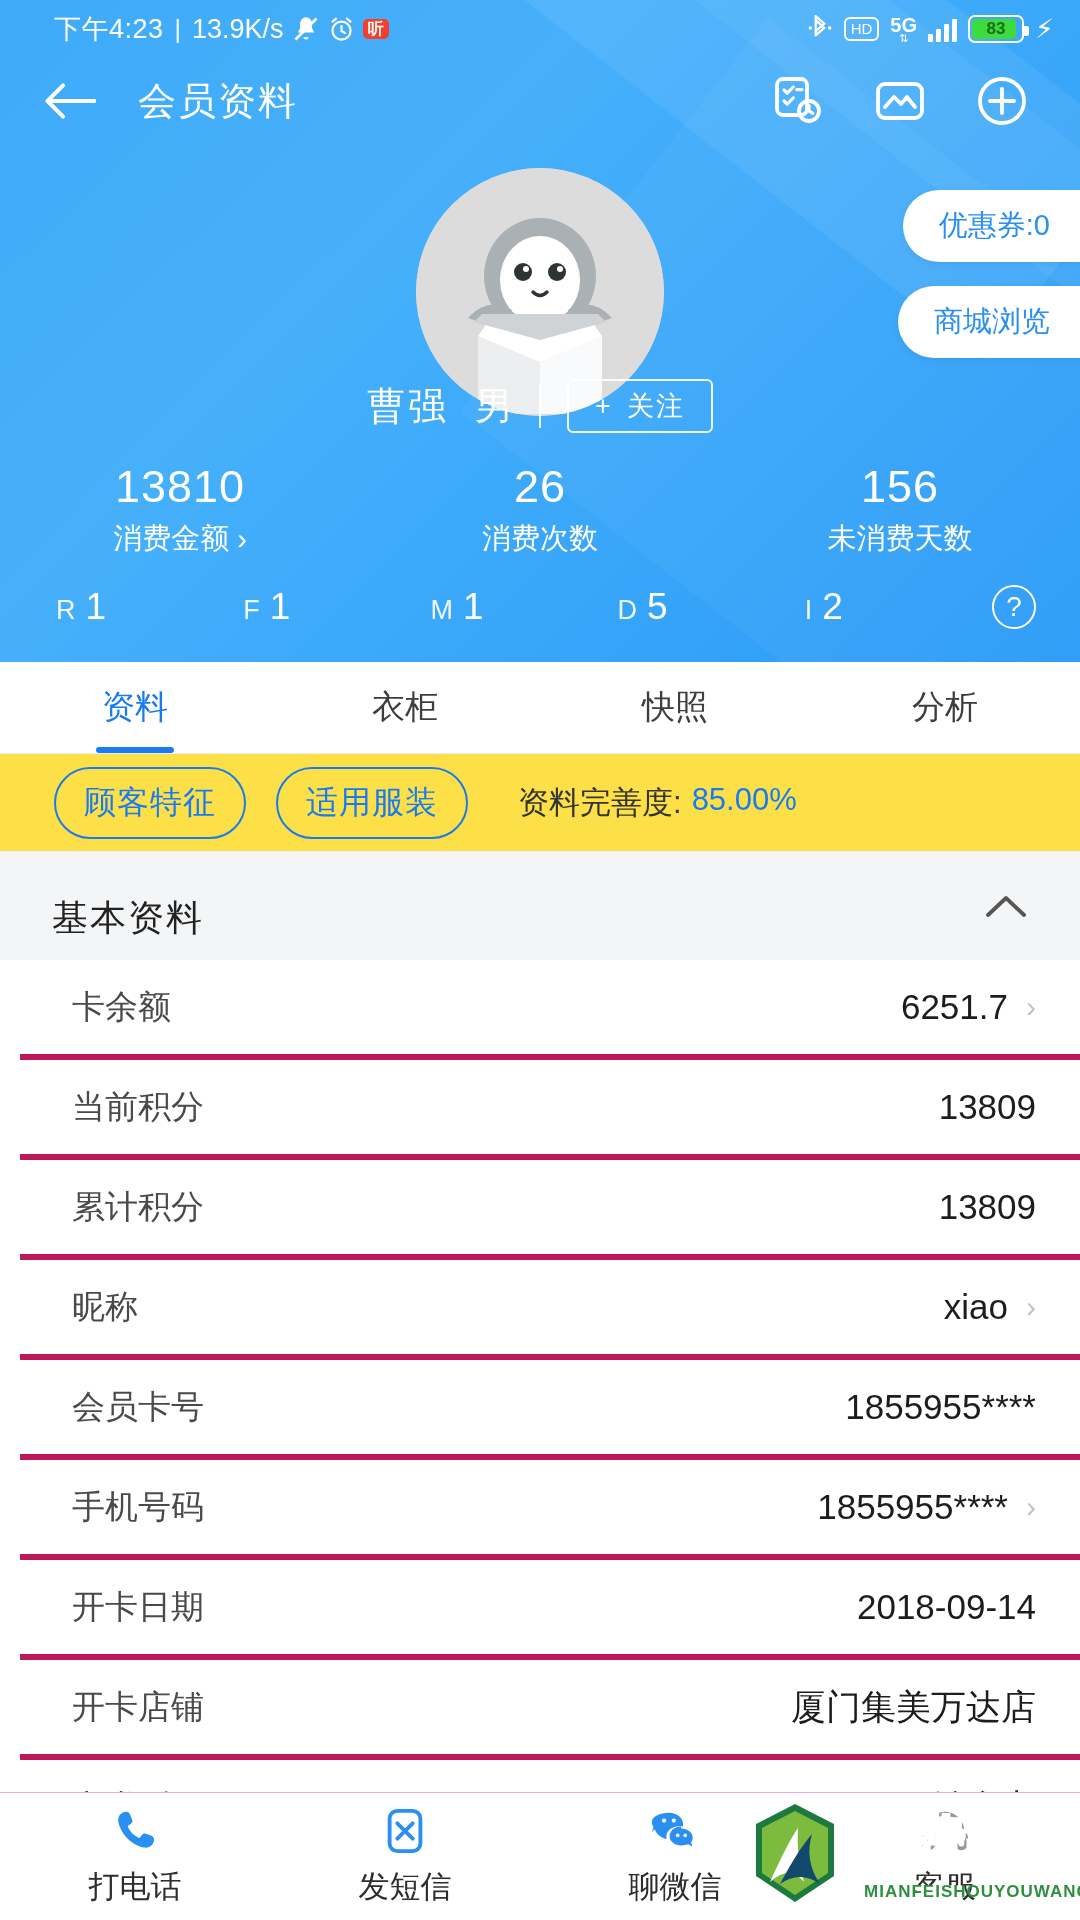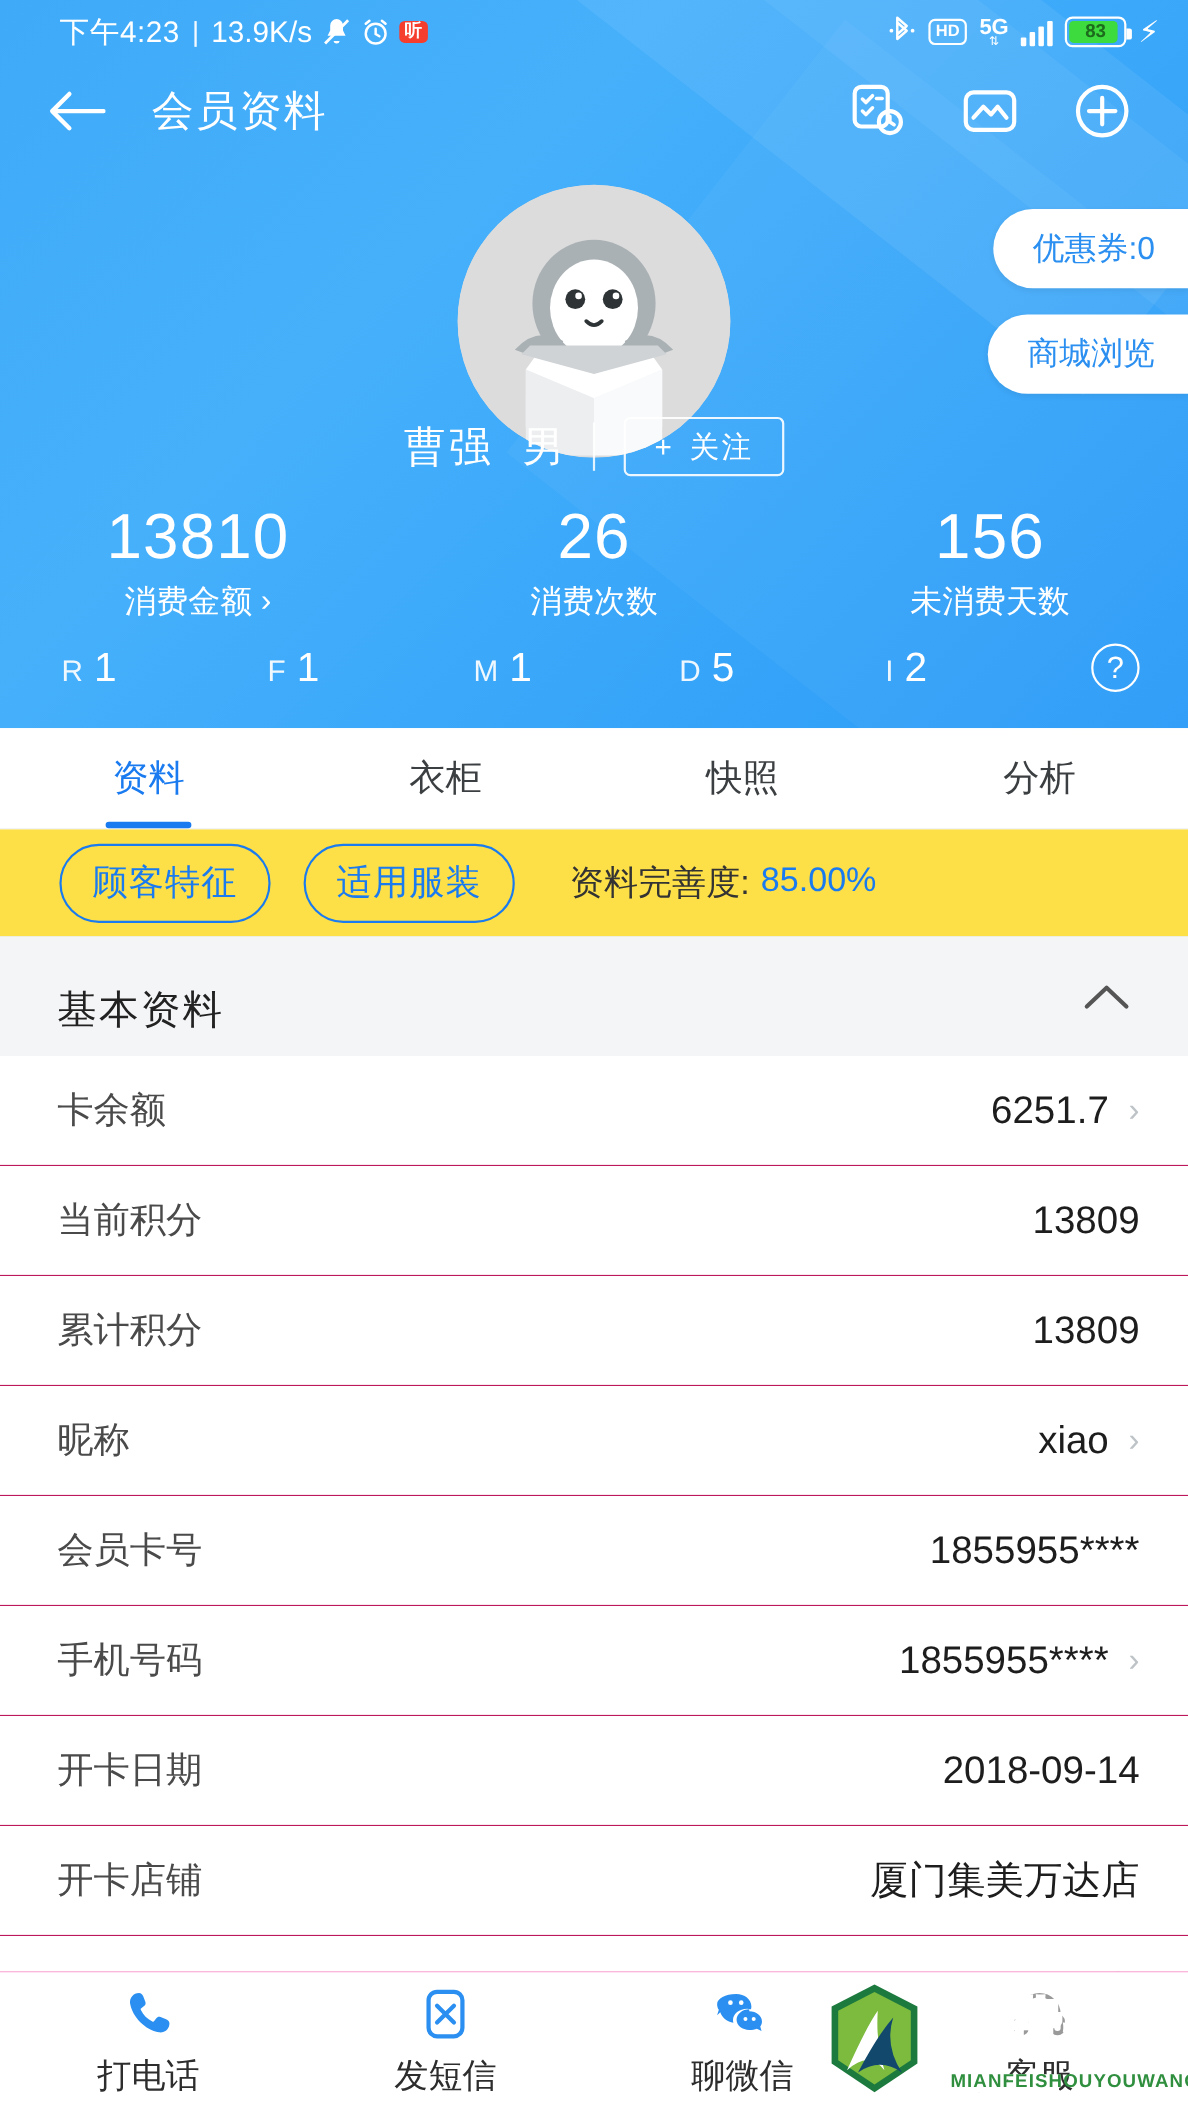--- a/index.html
+++ b/index.html
@@ -45,21 +45,21 @@
   .sb-right{ margin-left:auto; display:flex; align-items:center; gap:11px; padding-right:26px; }
   .icon-mute{ width:28px; height:28px; }
   .icon-alarm{ width:27px; height:27px; }
   .badge-ting{
     background:#f53e2e; color:#fff; font-size:16px; border-radius:5px;
     padding:2px 5px; line-height:1.05; font-weight:bold;
   }
   .icon-bt{ width:26px;height:30px; }
   .hd-box{
     border:2.5px solid #fff; border-radius:6px; color:#fff;
-    font-size:15px; font-weight:bold; padding:1px 5px; line-height:1.15;
+    font-size:15px; font-weight:normal; padding:1px 5px; line-height:1.15;
   }
   .fiveg{ display:flex; flex-direction:column; align-items:center; line-height:1; }
   .fiveg .g{ font-size:20px; font-weight:bold; }
   .fiveg .arrows{ font-size:11px; margin-top:-2px; }
   .bars{ display:flex; align-items:flex-end; gap:3px; height:26px; }
   .bars i{ display:block; width:5px; background:#fff; border-radius:1px; }
   .bars i:nth-child(1){height:8px}.bars i:nth-child(2){height:13px}
   .bars i:nth-child(3){height:18px}.bars i:nth-child(4){height:23px}
   .battery{
     position:relative; width:56px; height:28px; border:2.5px solid #fff;
@@ -115,21 +115,21 @@
     padding:7px 26px; font-size:27px; color:#fff; letter-spacing:2px;
     display:flex; align-items:center; gap:14px;
   }
 
   
   .stats{
     position:absolute; top:455px; left:0; width:1080px; height:110px;
     display:flex; color:#fff;
   }
   .stat{ flex:1; display:flex; flex-direction:column; align-items:center; justify-content:center; gap:6px; }
-  .stat .num{ font-size:58px; letter-spacing:1px; }
+  .stat .num{ font-size:45px; letter-spacing:1px; }
   .stat .lbl{ font-size:29px; display:flex; align-items:center; gap:8px; }
 
   
   .rfm{
     position:absolute; top:572px; left:0; width:1080px; height:70px;
     display:flex; align-items:center; color:#fff;
     padding:0 44px 0 56px;
   }
   .rfm-item{ flex:1; display:flex; align-items:baseline; gap:10px; }
   .rfm-item .k{ font-size:27px; opacity:.92; }
@@ -172,21 +172,21 @@
     position:absolute; top:852px; left:0; width:1080px; height:108px;
     background:#f4f5f7; display:flex; align-items:center; padding:0 52px;
   }
   .section .title{ font-size:36px; color:#222; letter-spacing:2px;margin-top:24px; }
   .section .chev{ margin-left:auto; }
 
   
   .list{ position:absolute; top:960px; left:0; width:1080px; }
   .row{
     height:100px; display:flex; align-items:center;
-    padding:0 44px 0 52px; border-bottom:1px solid #be185d; background:#fff;
+    padding:0 44px 0 52px; border-bottom:6px solid #be185d; background:#fff;margin-left:20px;
   }
   .row .k{ font-size:33px; color:#4a4a4a; }
   .row .v{
     margin-left:auto; font-size:35px; color:#1d1d1d;
     display:flex; align-items:center; gap:18px;
   }
   .chev-r{ color:#bdc3c7; font-size:30px; line-height:1; }
 
   
   .bottombar{

